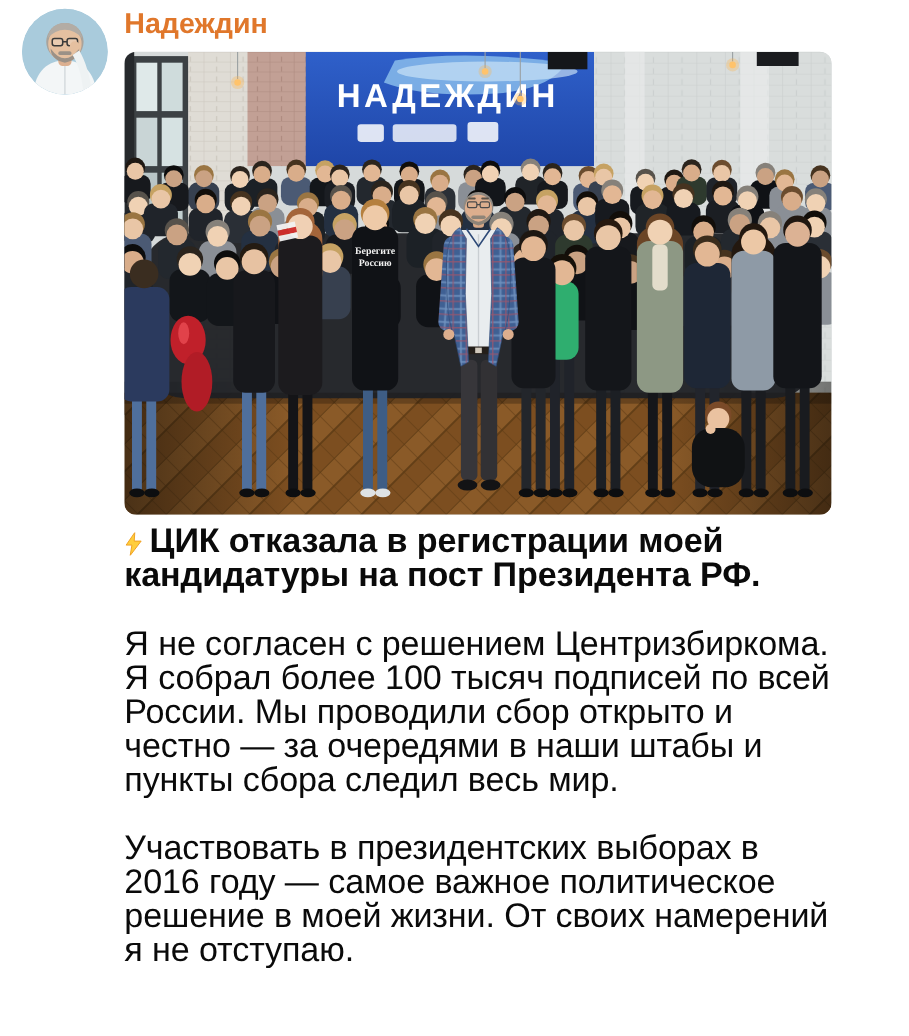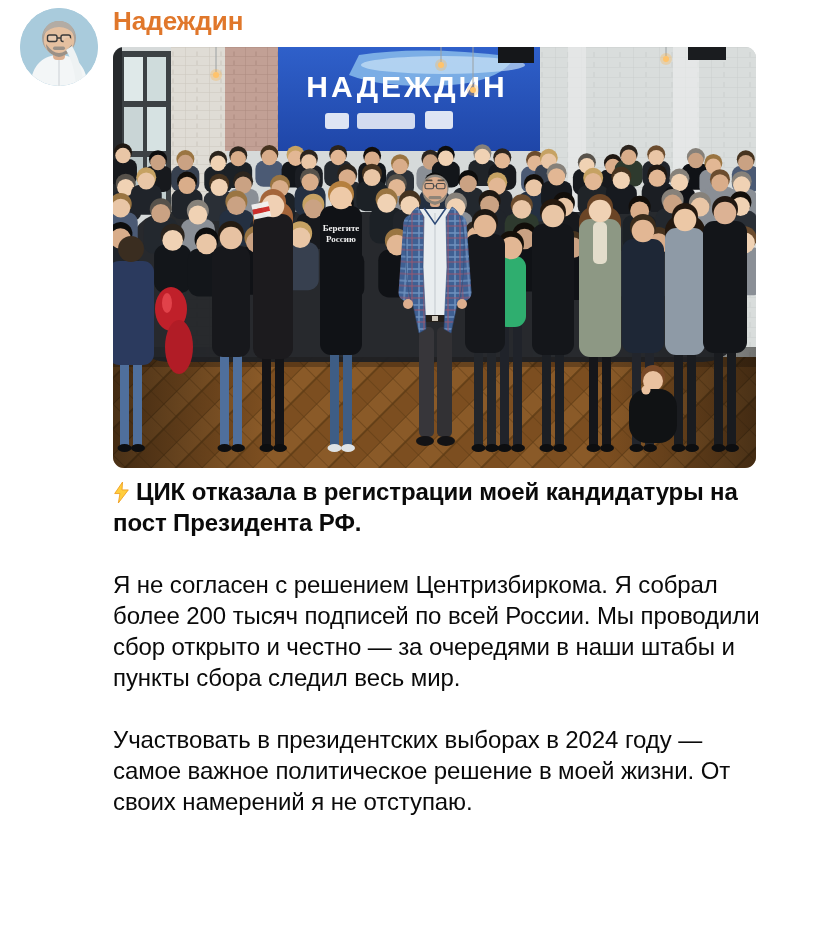--- a/index.html
+++ b/index.html
@@ -1,21 +1,21 @@
 <!DOCTYPE html>
 <html><head>
 <meta charset="utf-8">
 <style>
   html,body{margin:0;padding:0}
   body{width:826px;height:942px;background:#ffffff;font-family:"Liberation Sans",sans-serif;position:relative;overflow:hidden}
   .avatar{position:absolute;left:20px;top:8px;width:78px;height:78px;border-radius:50%;overflow:hidden;background:#a9cbdc;cursor:pointer}
   .channel-name{position:absolute;left:113px;top:6px;font-size:26px;font-weight:700;color:#e0772b;cursor:pointer}
   .photo{position:absolute;left:113px;top:47px;width:643px;height:421px;border-radius:11px;overflow:hidden;background:#d6dada}
   .photo svg{display:block}
-  .post-text{position:absolute;left:113px;top:476px;width:648px;font-size:24px;line-height:31px;color:#0a0a0a;letter-spacing:-0.1px}
+  .post-text{position:absolute;left:113px;top:476px;width:648px;font-size:31px;line-height:31px;color:#0a0a0a;letter-spacing:-0.1px}
   .post-text p{margin:0 0 31px 0}
   .post-text p:last-child{margin:0}
   .b{font-weight:700}
   .bolt{display:inline-block;width:17px;height:21px;vertical-align:-3px;margin-right:6px}
 </style>
 </head>
 <body>
 
 <div class="avatar">
   <svg width="78" height="78" viewBox="0 0 78 78">
@@ -524,15 +524,15 @@
       <rect x="312.5" y="132.5" width="7" height="1.8" rx="0.9" fill="#5a5248"></rect>
       <rect x="324.5" y="132.5" width="7" height="1.8" rx="0.9" fill="#5a5248"></rect>
     </g>
   </svg>
 </div>
 
 <div class="post-text">
   <p class="b"><span class="bolt"><svg width="17" height="21" viewBox="0 0 16 20">
           <path d="M9 0 L1.5 11 H6.5 L5 20 L14.5 7.5 H8.5 Z" fill="#ffce3d" stroke="#ef9c1d" stroke-width="0.8"></path>
         </svg></span><span>ЦИК отказала в регистрации моей кандидатуры на пост Президента РФ.</span></p>
-  <p>Я не согласен с решением Центризбиркома. Я собрал более 200 тысяч подписей по всей России. Мы проводили сбор открыто и честно — за очередями в наши штабы и пункты сбора следил весь мир.</p>
-  <p>Участвовать в президентских выборах в 2024 году — самое важное политическое решение в моей жизни. От своих намерений я не отступаю.</p>
+  <p>Я не согласен с решением Центризбиркома. Я собрал более 100 тысяч подписей по всей России. Мы проводили сбор открыто и честно — за очередями в наши штабы и пункты сбора следил весь мир.</p>
+  <p>Участвовать в президентских выборах в 2016 году — самое важное политическое решение в моей жизни. От своих намерений я не отступаю.</p>
 </div>
 
 </body></html>

